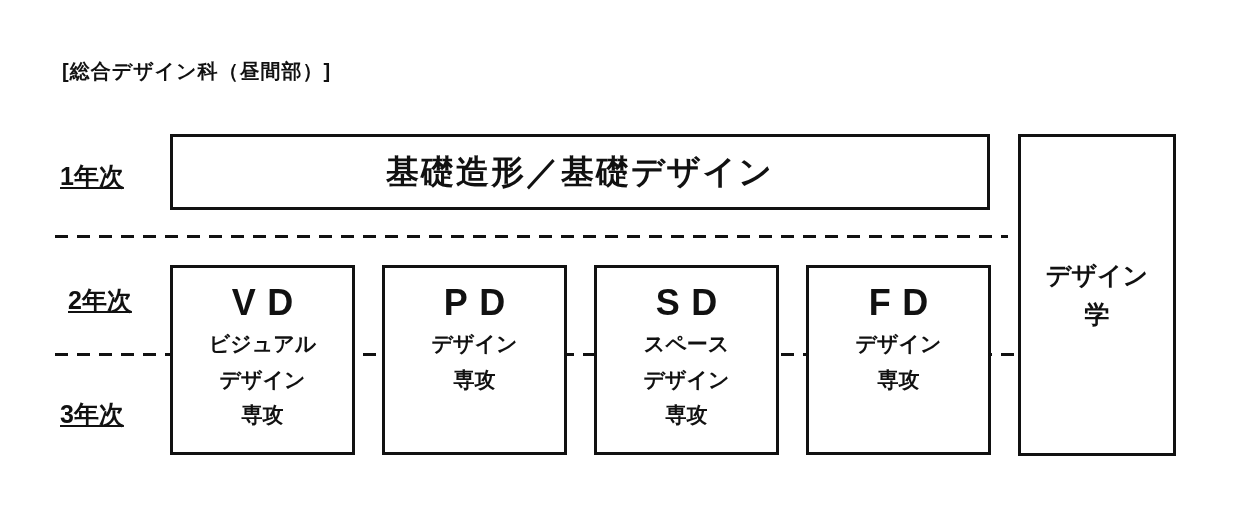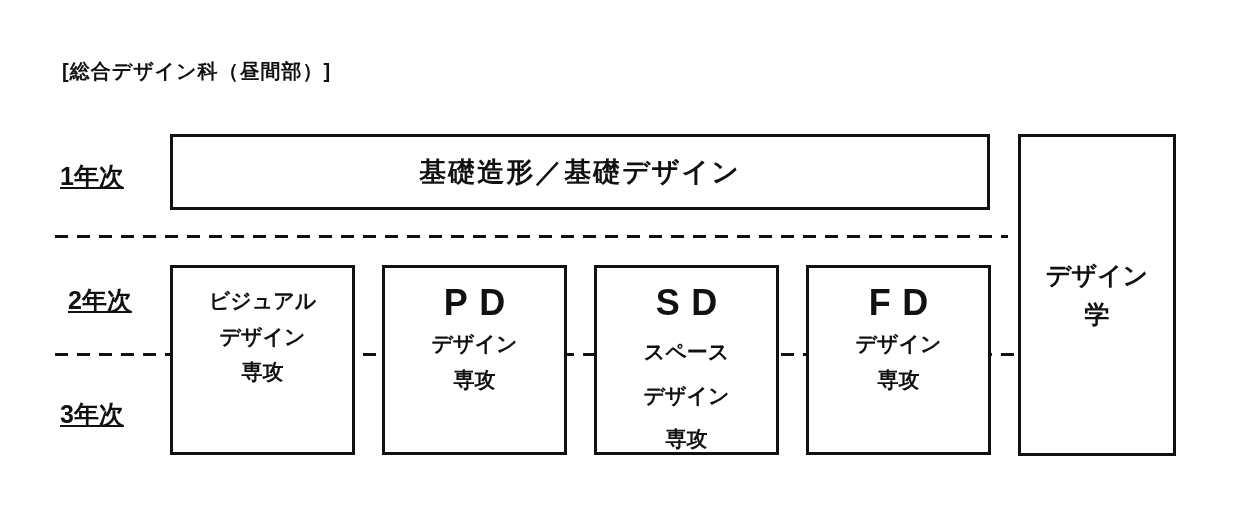--- a/index.html
+++ b/index.html
@@ -43,21 +43,21 @@
     align-items: center;
     justify-content: center;
     z-index: 2;
   }
 
   .foundation {
     left: 170px;
     top: 134px;
     width: 820px;
     height: 76px;
-    font-size: 27px;
+    font-size: 33px;
     font-weight: bold;
     letter-spacing: 2px;
   }
 
   .dashed {
     height: 3px;
     z-index: 1;
     background: repeating-linear-gradient(to right, #111111 0 13px, transparent 13px 22px);
   }
   #dash1 { left: 55px; top: 235px; width: 953px; }
@@ -66,21 +66,21 @@
   .major {
     top: 265px;
     width: 185px;
     height: 190px;
     flex-direction: column;
     justify-content: flex-start;
     padding-top: 13px;
   }
   #major0 { left: 170px; }
   #major1 { left: 382px; }
-  #major2 { left: 594px; gap: 8px; }
+  #major2 { left: 594px; }
   #major3 { left: 806px; }
 
   .major .abbr {
     font-size: 36px;
     font-weight: bold;
     letter-spacing: 0.32em;
     padding-left: 0.32em; 
     line-height: 1.2;
   }
   .major .name {
@@ -113,20 +113,21 @@
 <div class="abs year-label" id="year3">3年次</div>
 
 <div class="abs dashed" id="dash1"></div>
 <div class="abs dashed" id="dash2"></div>
 
 <div class="abs box foundation">
   <span>基礎造形／基礎デザイン</span>
 </div>
 
 <div class="abs box major" id="major0">
+  <div class="abbr">VD</div>
   <div class="name">ビジュアル</div>
   <div class="name">デザイン</div>
   <div class="name">専攻</div>
 </div>
 
 <div class="abs box major" id="major1">
   <div class="abbr">PD</div>
   <div class="name">デザイン</div>
   <div class="name">専攻</div>
 </div>

